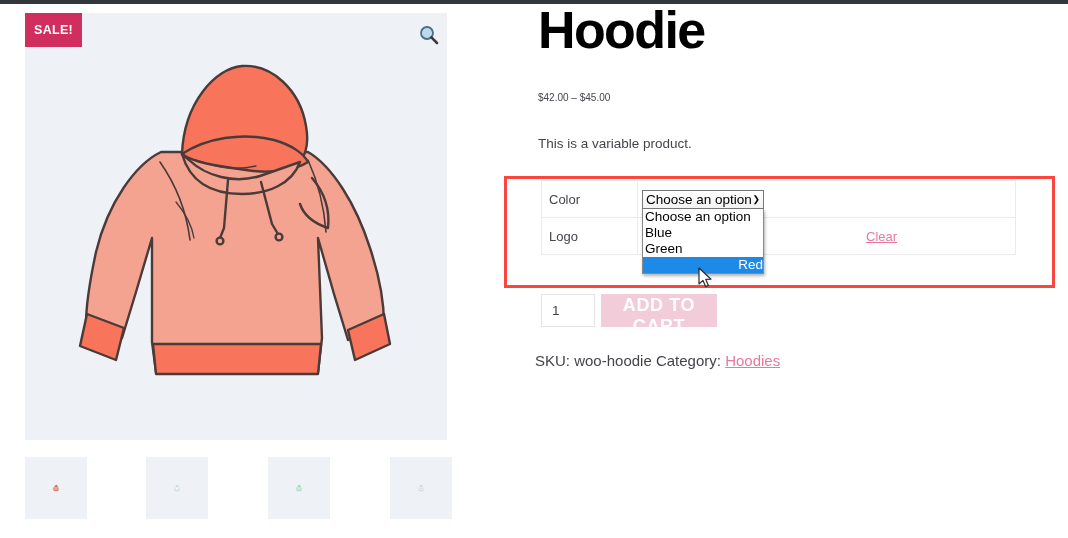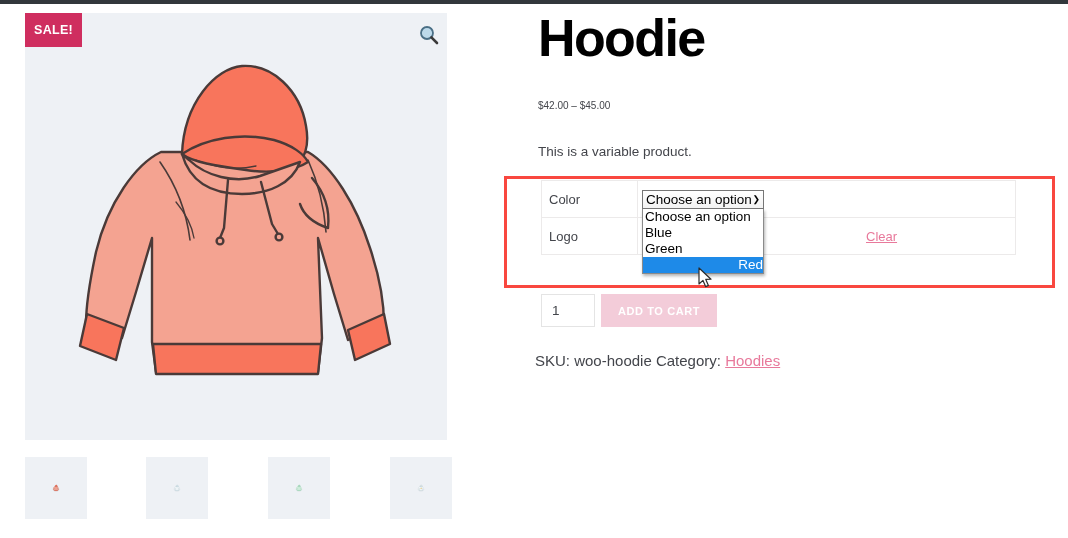--- a/index.html
+++ b/index.html
@@ -70,21 +70,21 @@
   }
   .thumb:nth-of-type(1) { left: 0px; }
   .thumb:nth-of-type(2) { left: 121px; }
   .thumb:nth-of-type(3) { left: 243px; }
   .thumb:nth-of-type(4) { left: 365px; }
   .thumb svg { position: absolute; left: 50%; top: 50%;
     transform: translate(-50%, -50%) scale(0.118); transform-origin: center; }
 
   
   .summary {
-    position: absolute; left: 538px; top: 12px;
+    position: absolute; left: 538px; top: 4px;
     width: 500px;
   }
   .product-title {
     margin: 0;
     font-size: 52px;
     line-height: 1.02;
     font-weight: bold;
     letter-spacing: -1.6px;
     color: #000000;
   }
@@ -198,21 +198,21 @@
     font-size: 13.5px;
     padding-left: 10px;
     font-family: "Liberation Sans", sans-serif;
   }
   .add-to-cart {
     position: absolute; left: 60px; top: 0;
     width: 116px; height: 33px;
     background: #f3ccd9;
     border: none;
     color: #ffffff;
-    font-size: 11px;
+    font-size: 18px;
     font-weight: bold;
     letter-spacing: 0.6px;
     cursor: default;
     font-family: "Liberation Sans", sans-serif;
   }
 
   
   .product-meta {
     position: absolute; left: 535px; top: 352px;
     font-size: 15px;

